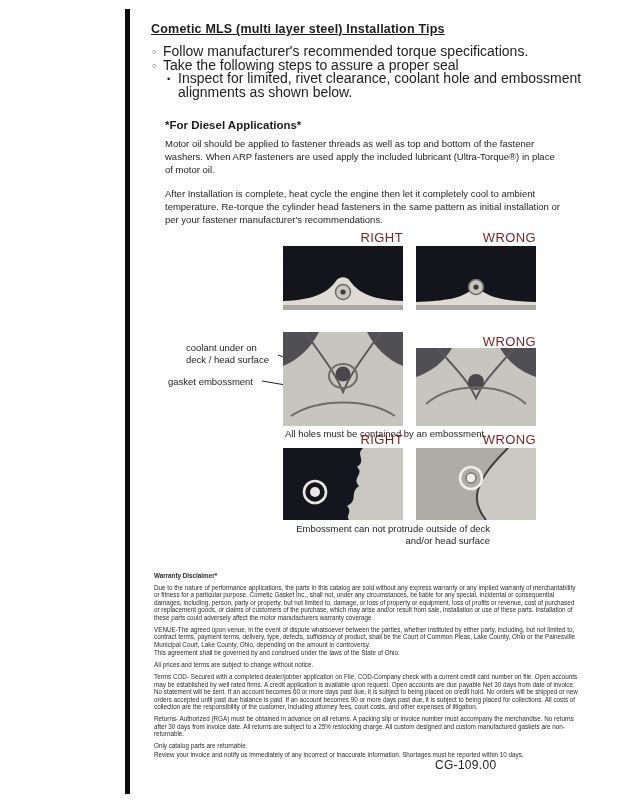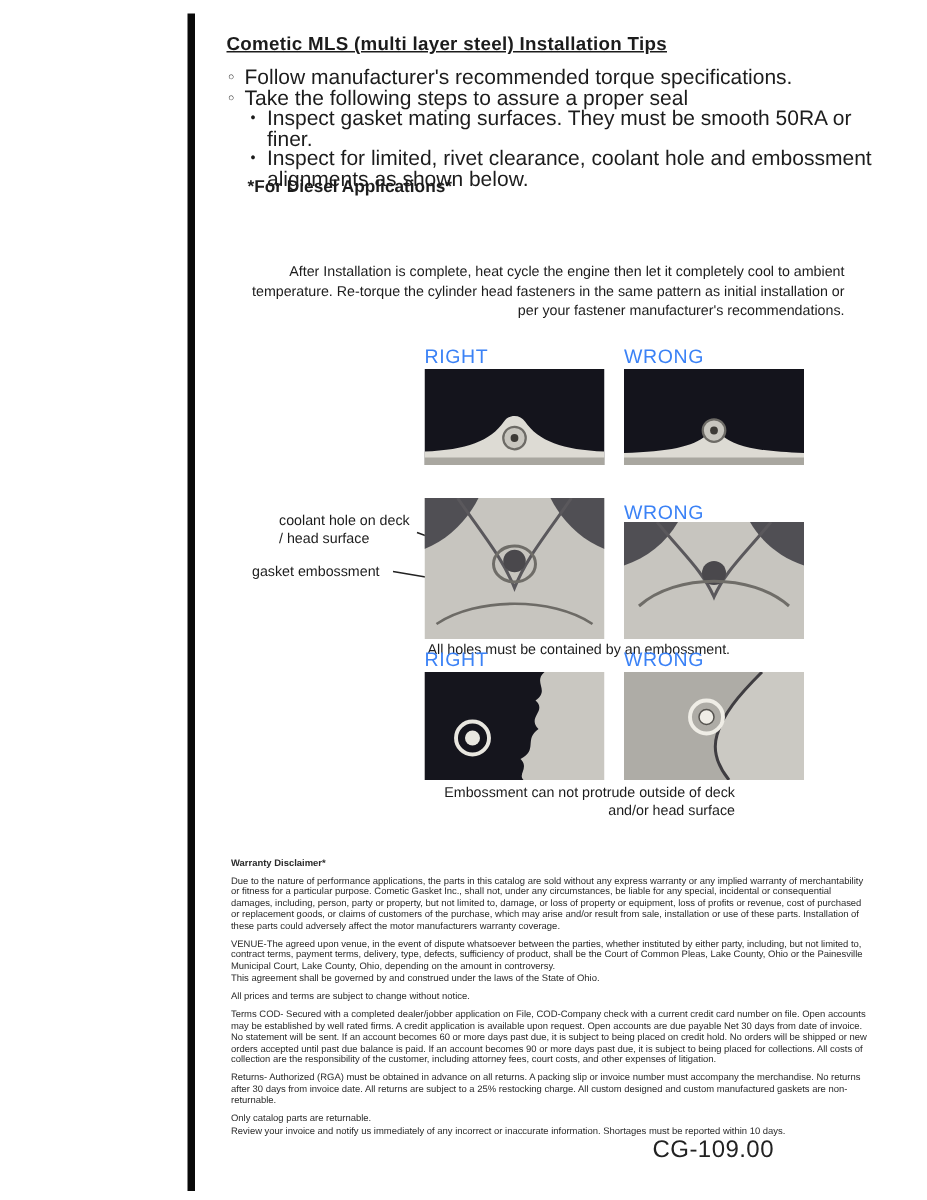--- a/index.html
+++ b/index.html
@@ -50,28 +50,28 @@
     left: 117px; top: 119px;
     font-size: 11.5px;
     font-weight: bold;
   }
   .para {
     font-size: 9.5px;
     line-height: 13px;
     width: 398px;
   }
   .para1 { left: 117px; top: 137px; }
-  .para2 { left: 117px; top: 175px; text-align: right; }
+  .para2 { left: 117px; top: 187px; }
   .note  { left: 117px; top: 211px; width: 410px; font-size: 9.5px; }
 
   .rw-label {
     width: 120px;
-    text-align: left;
+    text-align: right;
     font-size: 13px;
-    color: #3b82f6;
+    color: #7f1d1d;
     letter-spacing: 0.4px;
   }
   .diagram { display: block; }
   .caption {
     font-size: 9.5px;
     line-height: 12px;
     color: #1c1c1c;
   }
   .pointer-label {
     font-size: 9.5px;
@@ -85,42 +85,42 @@
     font-size: 6.3px;
     line-height: 7.5px;
     color: #2a2a2a;
   }
   .disclaimer .head { font-weight: bold; margin-bottom: 4px; }
   .disclaimer p { margin-bottom: 4.5px; }
   .disclaimer p.tight { margin-bottom: 1px; }
 
   .footer-code {
     left: 387px; top: 758px;
-    font-size: 16px;
+    font-size: 12px;
     letter-spacing: 0.3px;
     color: #222;
   }
 </style>
 </head>
 <body>
 
 <div class="page">
 
   <div class="left-rule"></div>
 
   <div class="abs title">Cometic MLS (multi layer steel) Installation Tips</div>
 
   <div class="abs tips">
     <div class="tip"><span>Follow manufacturer's recommended torque specifications.</span></div>
     <div class="tip"><span>Take the following steps to assure a proper seal</span></div>
-    <div class="tip sub"><span>Inspect gasket mating surfaces.  They must be smooth 50RA or finer.</span></div>
     <div class="tip sub"><span>Inspect for limited, rivet clearance, coolant hole and embossment alignments as shown below.</span></div>
   </div>
 
   <div class="abs diesel-heading">*For Diesel Applications*</div>
+  <div class="abs para para1">Motor oil should be applied to fastener threads as well as top and bottom of the fastener washers. When ARP fasteners are used apply the included lubricant (Ultra-Torque®) in place of motor oil.</div>
   <div class="abs para para2">After Installation is complete, heat cycle the engine then let it completely cool to ambient temperature. Re-torque the cylinder head fasteners in the same pattern as initial installation or per your fastener manufacturer's recommendations.</div>
 
   <div class="abs rw-label" style="left:235px; top:230px;">RIGHT</div>
   <div class="abs rw-label" style="left:368px; top:230px;">WRONG</div>
 
   <svg class="abs diagram" style="left:235px; top:246px;" width="120" height="64" viewBox="0 0 120 64">
     <rect width="120" height="64" fill="#14141c"></rect>
     <path d="M0,64 L0,55 C28,54 44,48 53,35 C56,30 64,30 67,35 C76,48 92,54 120,55 L120,64 Z" fill="#dddbd4"></path>
     <rect y="59" width="120" height="5" fill="#a9a7a0"></rect>
     <circle cx="60" cy="46" r="7.5" fill="#c8c6bf" stroke="#6d6b66" stroke-width="1.5"></circle>
@@ -129,21 +129,21 @@
 
   <svg class="abs diagram" style="left:368px; top:246px;" width="120" height="64" viewBox="0 0 120 64">
     <rect width="120" height="64" fill="#14141c"></rect>
     <path d="M0,64 L0,56 C30,55 46,52 55,44 C58,41 62,41 65,44 C74,52 90,55 120,56 L120,64 Z" fill="#dddbd4"></path>
     <rect y="59" width="120" height="5" fill="#a9a7a0"></rect>
     <circle cx="60" cy="41" r="7.5" fill="#c8c6bf" stroke="#6d6b66" stroke-width="1.5"></circle>
     <circle cx="60" cy="41" r="2.6" fill="#3c3a36"></circle>
   </svg>
 
 
-  <div class="abs pointer-label" style="left:138px; top:342px; width:92px;">coolant hole on deck / head surface</div>
+  <div class="abs pointer-label" style="left:138px; top:342px; width:92px;">coolant under on deck / head surface</div>
   <div class="abs pointer-label" style="left:120px; top:376px; width:95px;">gasket embossment</div>
 
   <svg class="abs" style="left:205px; top:340px;" width="110" height="62" viewBox="0 0 110 62">
     <line x1="25" y1="15" x2="93" y2="40" stroke="#222" stroke-width="1"></line>
     <line x1="9" y1="41" x2="80" y2="53" stroke="#222" stroke-width="1"></line>
   </svg>
 
   <svg class="abs diagram" style="left:235px; top:332px;" width="120" height="94" viewBox="0 0 120 94">
     <rect width="120" height="94" fill="#c7c5bf"></rect>
     <path d="M0,0 L36,0 C28,16 15,28 0,34 Z" fill="#504f54"></path>

